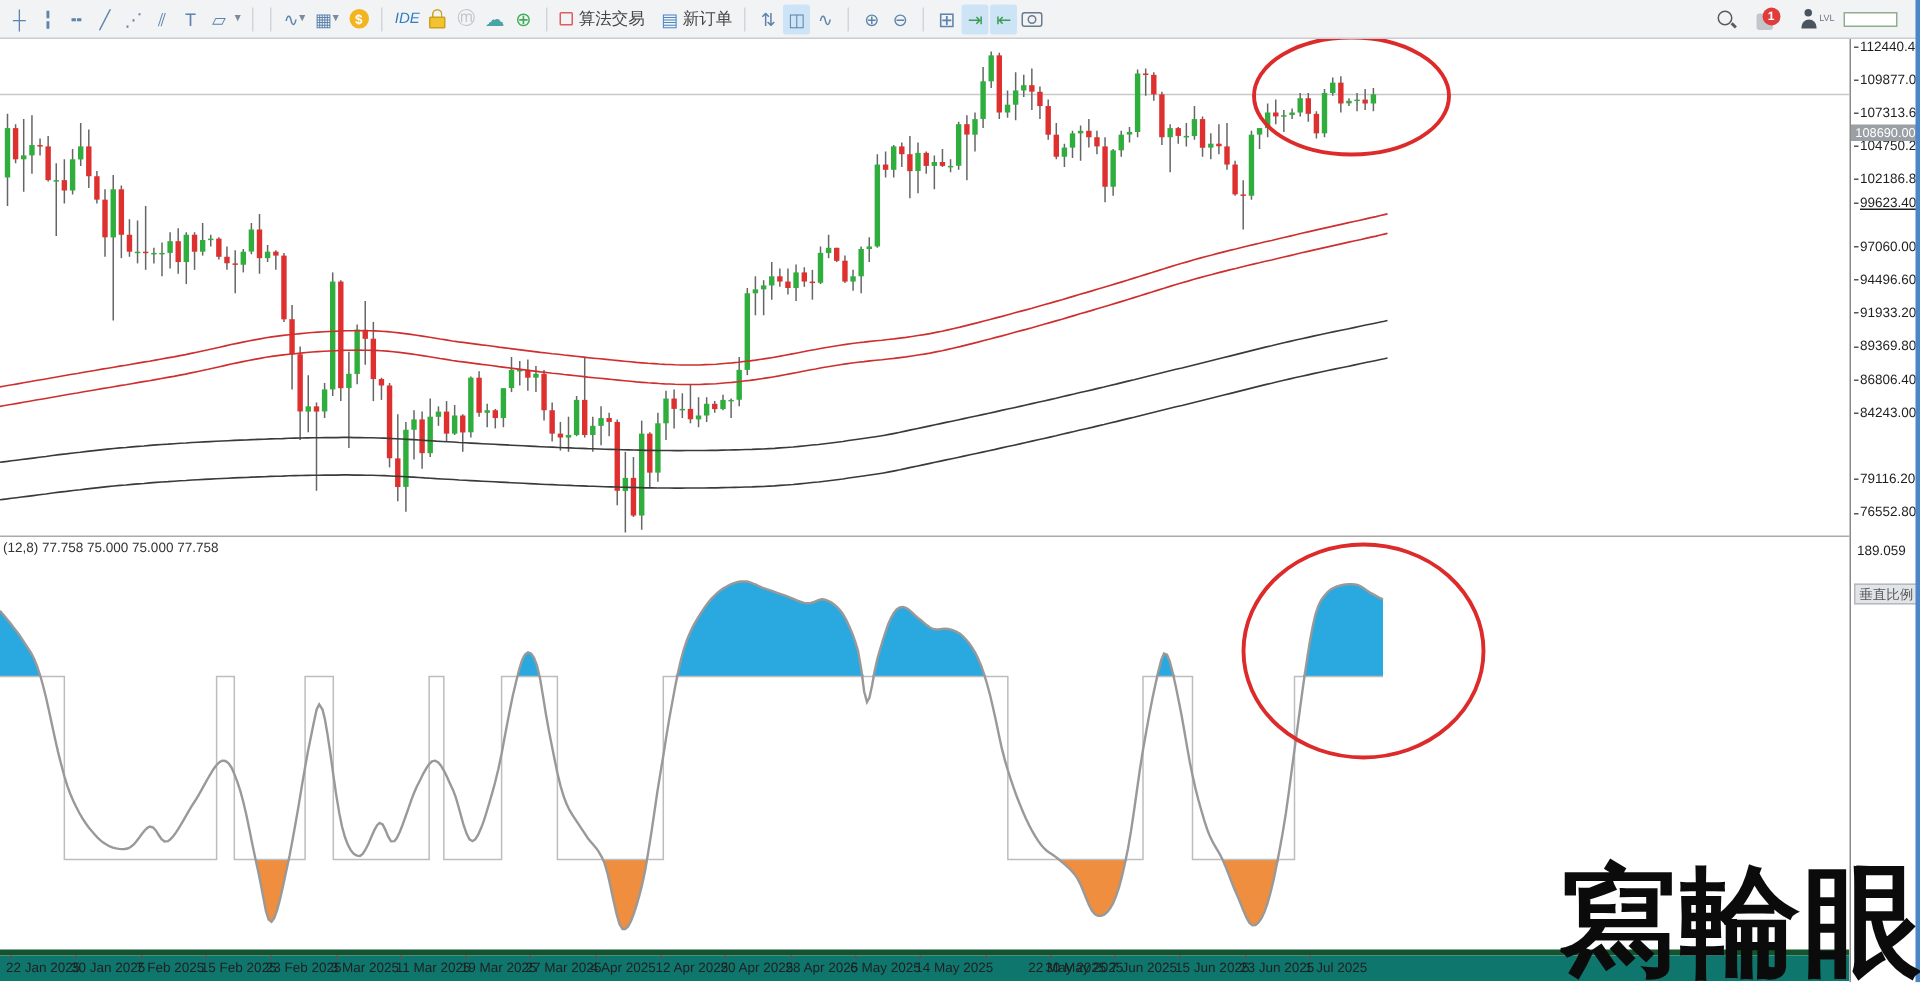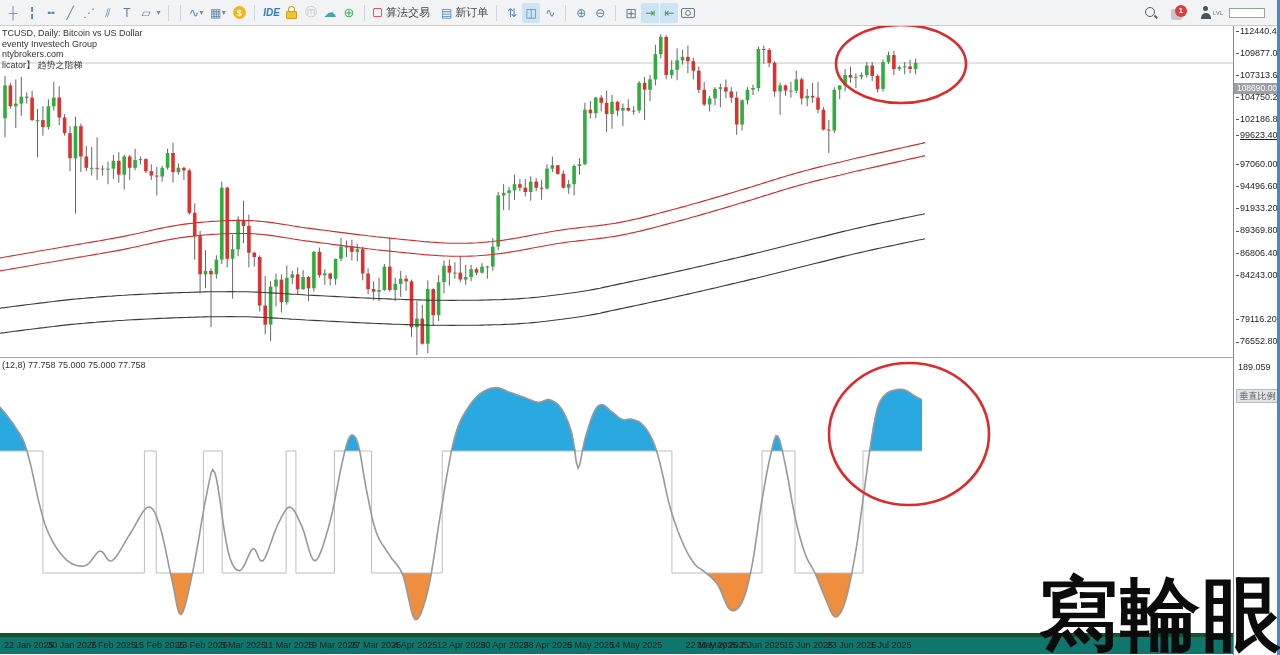--- a/index.html
+++ b/index.html
@@ -13,21 +13,21 @@
              display:flex; align-items:center; padding:0 4px; gap:1px; }
   .sep { width:1px; height:16px; background:#d2d6da; margin:0 5px; flex:0 0 auto; }
   .tbi { display:inline-flex; align-items:center; justify-content:center;
          min-width:18px; height:20px; padding:0 2px; color:#5d84ac; font-size:12px;
          border-radius:2px; cursor:default; flex:0 0 auto; }
   .caret { font-size:7px; color:#7b8b9a; margin-left:-1px; }
   .tf { font-size:10px; color:#6e87a0; padding:2px 5px; border-radius:2px; }
   .tf.active { background:#cde4f6; color:#2f7cc0; }
   .coin { width:13px; height:13px; border-radius:50%; background:#f2b520; color:#fff;
           font-size:9px; font-weight:bold; display:flex; align-items:center; justify-content:center; }
-  .ide { color:#2f7cc0; font-size:10px; font-weight:bold; font-style:italic; }
+  .ide { color:#2f7cc0; font-size:10px; font-weight:normal; font-style:italic; }
   .lock { position:relative; width:11px; height:13px; }
   .lock .sh { position:absolute; top:0; left:2px; width:7px; height:7px; border:1.5px solid #caa21c;
               border-bottom:none; border-radius:4px 4px 0 0; }
   .lock .bd { position:absolute; bottom:0; left:0; width:11px; height:8px; background:#f2c230;
               border:1px solid #caa21c; border-radius:1px; }
   .dim { color:#c0c4c8; }
   .cloud { color:#49a5a5; font-size:13px; }
   .globe { color:#3fae58; font-size:13px; }
   .algo-box { width:9px; height:9px; border:1.5px solid #e05c5c; border-radius:1px; margin-right:4px; }
   .zh { font-size:11px; color:#444; }
@@ -508,26 +508,20 @@
             <line x1="910.1" y1="33.4" x2="910.1" y2="47.3" stroke="#666666" stroke-width="1"></line>
             <rect x="908.3" y="40.4" width="3.6" height="2.6" fill="#df3030"></rect>
             <line x1="915.6" y1="32.6" x2="915.6" y2="48.2" stroke="#666666" stroke-width="1"></line>
             <rect x="913.8" y="36.9" width="3.6" height="6.1" fill="#2fae3e"></rect>
             <path d="M0.0,231.9L2.3,231.5L5.0,231.0L8.2,230.5L11.7,229.9L15.6,229.2L19.7,228.5L24.0,227.7L28.5,227.0L33.1,226.2L37.8,225.3L42.4,224.5L47.0,223.7L51.5,223.0L55.9,222.2L60.0,221.5L64.0,220.8L68.0,220.1L71.9,219.5L75.9,218.8L79.8,218.1L83.8,217.5L87.7,216.8L91.7,216.1L95.6,215.4L99.6,214.8L103.6,214.1L107.7,213.3L111.7,212.6L115.9,211.9L120.0,211.1L123.7,210.4L127.4,209.6L131.2,208.8L135.0,208.0L138.8,207.2L142.6,206.3L146.4,205.5L150.3,204.6L154.1,203.7L158.0,202.9L161.9,202.1L165.7,201.3L169.6,200.6L173.5,199.9L177.3,199.2L181.2,198.6L185.0,198.1L188.8,197.6L192.7,197.2L196.5,196.8L200.4,196.4L204.3,196.0L208.1,195.7L212.0,195.4L215.9,195.2L219.7,195.0L223.6,194.8L227.4,194.6L231.2,194.5L235.0,194.5L238.8,194.4L242.6,194.5L246.3,194.5L250.0,194.6L254.1,194.8L258.2,195.1L262.2,195.5L266.1,195.9L270.0,196.4L273.9,196.9L277.8,197.5L281.6,198.1L285.5,198.7L289.4,199.3L293.4,200.0L297.4,200.6L301.5,201.3L305.7,201.9L310.0,202.4L313.6,202.9L317.3,203.4L321.1,203.9L324.9,204.3L328.7,204.8L332.6,205.4L336.5,205.9L340.4,206.4L344.4,206.9L348.3,207.4L352.3,207.9L356.3,208.4L360.3,208.9L364.3,209.3L368.2,209.8L372.2,210.2L376.1,210.7L380.0,211.1L383.9,211.5L387.9,211.9L391.9,212.4L395.9,212.8L400.0,213.2L404.1,213.6L408.1,214.0L412.2,214.4L416.3,214.8L420.3,215.2L424.2,215.6L428.1,215.9L432.0,216.2L435.8,216.4L439.5,216.7L443.1,216.9L446.6,217.0L450.0,217.2L454.5,217.3L458.7,217.3L462.7,217.3L466.5,217.3L470.2,217.1L473.8,217.0L477.4,216.8L481.0,216.5L484.5,216.2L488.2,215.9L492.0,215.5L495.9,215.0L500.0,214.6L503.7,214.1L507.5,213.5L511.4,212.9L515.3,212.3L519.3,211.6L523.3,210.8L527.3,210.1L531.4,209.3L535.5,208.5L539.6,207.7L543.7,207.0L547.8,206.2L551.9,205.5L556.0,204.8L560.0,204.2L564.0,203.6L568.0,203.0L572.0,202.5L576.0,202.1L580.0,201.6L584.0,201.2L588.0,200.8L592.0,200.3L596.0,199.9L600.0,199.4L604.0,198.9L608.0,198.3L612.0,197.7L616.0,197.1L620.0,196.4L624.0,195.6L628.0,194.8L632.0,193.9L636.0,193.0L640.0,192.1L644.0,191.1L648.0,190.1L652.0,189.1L656.0,188.0L660.0,187.0L664.0,185.9L668.0,184.9L672.0,183.8L676.0,182.7L680.0,181.6L684.0,180.6L688.0,179.5L692.0,178.3L696.0,177.2L700.0,176.1L704.0,174.9L708.0,173.8L712.0,172.6L716.0,171.4L720.0,170.2L724.0,169.1L728.0,167.9L732.0,166.7L736.0,165.5L740.0,164.3L744.0,163.1L748.0,161.9L752.0,160.7L756.0,159.4L760.0,158.2L764.0,156.9L768.0,155.7L772.0,154.4L776.0,153.2L780.0,151.9L784.0,150.7L788.0,149.5L792.0,148.4L796.0,147.2L800.0,146.1L804.0,145.0L808.0,144.0L811.9,142.9L815.9,141.9L819.8,140.9L823.8,140.0L827.7,139.0L831.7,138.0L835.6,137.1L839.6,136.2L843.6,135.2L847.7,134.3L851.7,133.3L855.9,132.3L860.0,131.4L863.8,130.5L867.8,129.5L872.0,128.6L876.3,127.6L880.7,126.6L885.2,125.6L889.6,124.6L894.1,123.6L898.4,122.6L902.6,121.7L906.7,120.8L910.5,119.9L914.1,119.1L917.4,118.4L920.3,117.7L922.9,117.1L925.0,116.6" fill="none" stroke="#cf2e2e" stroke-width="1.1"></path>
             <path d="M0.0,244.9L2.3,244.5L5.0,244.0L8.2,243.5L11.7,242.9L15.6,242.2L19.7,241.5L24.0,240.7L28.5,240.0L33.1,239.2L37.8,238.3L42.4,237.5L47.0,236.7L51.5,236.0L55.9,235.2L60.0,234.5L64.0,233.8L68.0,233.1L71.9,232.5L75.9,231.8L79.8,231.1L83.8,230.5L87.7,229.8L91.7,229.1L95.6,228.4L99.6,227.8L103.6,227.1L107.7,226.3L111.7,225.6L115.9,224.9L120.0,224.1L123.7,223.4L127.4,222.6L131.2,221.8L135.0,221.0L138.8,220.2L142.6,219.3L146.4,218.5L150.3,217.6L154.1,216.7L158.0,215.9L161.9,215.1L165.7,214.3L169.6,213.6L173.5,212.9L177.3,212.2L181.2,211.6L185.0,211.1L188.8,210.6L192.7,210.2L196.5,209.8L200.4,209.4L204.3,209.0L208.1,208.7L212.0,208.4L215.9,208.2L219.7,208.0L223.6,207.8L227.4,207.6L231.2,207.5L235.0,207.5L238.8,207.4L242.6,207.5L246.3,207.5L250.0,207.6L254.1,207.8L258.2,208.1L262.2,208.5L266.1,208.9L270.0,209.4L273.9,209.9L277.8,210.5L281.6,211.1L285.5,211.7L289.4,212.3L293.4,213.0L297.4,213.6L301.5,214.3L305.7,214.9L310.0,215.4L313.6,215.9L317.3,216.4L321.1,216.9L324.9,217.3L328.7,217.8L332.6,218.4L336.5,218.9L340.4,219.4L344.4,219.9L348.3,220.4L352.3,220.9L356.3,221.4L360.3,221.9L364.3,222.3L368.2,222.8L372.2,223.2L376.1,223.7L380.0,224.1L383.9,224.5L387.9,224.9L391.9,225.4L395.9,225.8L400.0,226.2L404.1,226.6L408.1,227.0L412.2,227.4L416.3,227.8L420.3,228.2L424.2,228.6L428.1,228.9L432.0,229.2L435.8,229.4L439.5,229.7L443.1,229.9L446.6,230.0L450.0,230.2L454.5,230.3L458.7,230.3L462.7,230.3L466.5,230.3L470.2,230.1L473.8,230.0L477.4,229.8L481.0,229.5L484.5,229.2L488.2,228.9L492.0,228.5L495.9,228.0L500.0,227.6L503.7,227.1L507.5,226.5L511.4,225.9L515.3,225.3L519.3,224.6L523.3,223.8L527.3,223.1L531.4,222.3L535.5,221.5L539.6,220.7L543.7,220.0L547.8,219.2L551.9,218.5L556.0,217.8L560.0,217.2L564.0,216.6L568.0,216.0L572.0,215.5L576.0,215.1L580.0,214.6L584.0,214.2L588.0,213.8L592.0,213.3L596.0,212.9L600.0,212.4L604.0,211.9L608.0,211.3L612.0,210.7L616.0,210.1L620.0,209.4L624.0,208.6L628.0,207.8L632.0,206.9L636.0,206.0L640.0,205.1L644.0,204.1L648.0,203.1L652.0,202.1L656.0,201.0L660.0,200.0L664.0,198.9L668.0,197.9L672.0,196.8L676.0,195.7L680.0,194.6L684.0,193.6L688.0,192.5L692.0,191.3L696.0,190.2L700.0,189.1L704.0,187.9L708.0,186.8L712.0,185.6L716.0,184.4L720.0,183.2L724.0,182.1L728.0,180.9L732.0,179.7L736.0,178.5L740.0,177.3L744.0,176.1L748.0,174.9L752.0,173.7L756.0,172.4L760.0,171.2L764.0,169.9L768.0,168.7L772.0,167.4L776.0,166.2L780.0,164.9L784.0,163.7L788.0,162.5L792.0,161.4L796.0,160.2L800.0,159.1L804.0,158.0L808.0,157.0L811.9,155.9L815.9,154.9L819.8,153.9L823.8,153.0L827.7,152.0L831.7,151.0L835.6,150.1L839.6,149.2L843.6,148.2L847.7,147.3L851.7,146.3L855.9,145.3L860.0,144.4L863.8,143.5L867.8,142.5L872.0,141.6L876.3,140.6L880.7,139.6L885.2,138.6L889.6,137.6L894.1,136.6L898.4,135.6L902.6,134.7L906.7,133.8L910.5,132.9L914.1,132.1L917.4,131.4L920.3,130.7L922.9,130.1L925.0,129.6" fill="none" stroke="#cf2e2e" stroke-width="1.1"></path>
             <path d="M0.0,282.2L2.2,281.9L4.8,281.6L7.7,281.2L10.9,280.8L14.4,280.3L18.1,279.9L22.1,279.4L26.2,278.8L30.6,278.3L35.0,277.7L39.5,277.1L44.2,276.6L48.8,276.0L53.5,275.5L58.1,274.9L62.7,274.4L67.2,273.9L71.6,273.4L75.9,273.0L80.0,272.6L84.0,272.3L88.0,271.9L92.0,271.6L96.0,271.3L100.0,270.9L104.0,270.6L108.0,270.3L112.0,270.1L116.0,269.8L120.0,269.5L124.0,269.3L128.0,269.0L132.0,268.8L136.0,268.6L140.0,268.4L144.0,268.2L148.0,268.0L152.0,267.8L156.0,267.6L160.0,267.4L164.0,267.3L168.0,267.1L172.1,266.9L176.2,266.8L180.2,266.6L184.3,266.5L188.4,266.4L192.5,266.2L196.6,266.1L200.6,266.0L204.7,265.9L208.7,265.8L212.7,265.8L216.7,265.7L220.7,265.7L224.6,265.7L228.5,265.6L232.4,265.6L236.2,265.7L240.0,265.7L244.1,265.8L248.2,265.8L252.2,266.0L256.2,266.1L260.2,266.3L264.1,266.5L267.9,266.7L271.8,266.9L275.6,267.1L279.4,267.3L283.2,267.6L287.0,267.8L290.8,268.1L294.6,268.3L298.4,268.5L302.3,268.7L306.1,269.0L310.0,269.2L313.9,269.4L317.8,269.6L321.7,269.8L325.6,270.0L329.4,270.2L333.3,270.4L337.2,270.6L341.1,270.8L345.0,271.0L348.9,271.2L352.8,271.4L356.7,271.6L360.6,271.8L364.4,272.0L368.3,272.1L372.2,272.3L376.1,272.5L380.0,272.6L383.9,272.8L387.8,272.9L391.7,273.1L395.6,273.2L399.4,273.3L403.3,273.5L407.2,273.6L411.1,273.7L415.0,273.8L418.9,273.9L422.8,274.0L426.7,274.1L430.6,274.2L434.4,274.2L438.3,274.3L442.2,274.3L446.1,274.3L450.0,274.4L453.9,274.4L457.8,274.3L461.8,274.3L465.7,274.3L469.7,274.3L473.7,274.2L477.7,274.2L481.7,274.1L485.6,274.0L489.6,273.9L493.5,273.8L497.4,273.7L501.3,273.6L505.1,273.4L508.9,273.3L512.7,273.1L516.4,272.9L520.0,272.6L524.3,272.3L528.7,272.0L533.0,271.6L537.2,271.2L541.5,270.7L545.7,270.3L549.8,269.8L553.9,269.3L557.9,268.8L561.9,268.3L565.7,267.7L569.4,267.2L573.1,266.7L576.6,266.2L580.0,265.7L584.7,265.0L589.0,264.3L592.8,263.6L596.5,262.9L600.0,262.2L603.5,261.4L607.2,260.6L611.0,259.8L615.3,258.9L620.0,257.9L623.4,257.2L627.0,256.4L630.7,255.6L634.6,254.8L638.5,254.0L642.6,253.1L646.7,252.2L650.8,251.3L655.0,250.4L659.3,249.5L663.5,248.6L667.7,247.6L671.8,246.7L676.0,245.8L680.0,244.9L684.0,244.0L688.0,243.1L692.0,242.2L696.0,241.3L700.0,240.4L704.0,239.5L708.0,238.5L712.0,237.6L716.0,236.7L720.0,235.7L724.0,234.8L728.0,233.9L732.0,232.9L736.0,232.0L740.0,231.0L744.0,230.1L748.0,229.1L752.0,228.1L756.0,227.2L760.0,226.2L764.0,225.2L768.0,224.2L772.0,223.2L776.0,222.2L780.0,221.2L784.0,220.2L788.0,219.3L792.0,218.3L796.0,217.3L800.0,216.3L804.0,215.3L808.0,214.3L811.9,213.3L815.9,212.3L819.8,211.4L823.8,210.4L827.7,209.4L831.7,208.4L835.6,207.4L839.6,206.4L843.6,205.4L847.7,204.5L851.7,203.5L855.9,202.5L860.0,201.6L863.8,200.7L867.8,199.8L872.0,198.9L876.3,197.9L880.7,197.0L885.2,196.0L889.6,195.1L894.1,194.2L898.4,193.3L902.6,192.4L906.7,191.5L910.5,190.7L914.1,190.0L917.4,189.3L920.3,188.7L922.9,188.2L925.0,187.7" fill="none" stroke="#3a3a3a" stroke-width="1.1"></path>
             <path d="M0.0,307.2L2.2,306.9L4.8,306.6L7.7,306.2L10.9,305.8L14.4,305.3L18.1,304.9L22.1,304.4L26.2,303.8L30.6,303.3L35.0,302.7L39.5,302.1L44.2,301.6L48.8,301.0L53.5,300.5L58.1,299.9L62.7,299.4L67.2,298.9L71.6,298.4L75.9,298.0L80.0,297.6L84.0,297.3L88.0,296.9L92.0,296.6L96.0,296.3L100.0,295.9L104.0,295.6L108.0,295.3L112.0,295.1L116.0,294.8L120.0,294.5L124.0,294.3L128.0,294.0L132.0,293.8L136.0,293.6L140.0,293.4L144.0,293.2L148.0,293.0L152.0,292.8L156.0,292.6L160.0,292.4L164.0,292.3L168.0,292.1L172.1,291.9L176.2,291.8L180.2,291.6L184.3,291.5L188.4,291.4L192.5,291.2L196.6,291.1L200.6,291.0L204.7,290.9L208.7,290.8L212.7,290.8L216.7,290.7L220.7,290.7L224.6,290.7L228.5,290.6L232.4,290.6L236.2,290.7L240.0,290.7L244.1,290.8L248.2,290.8L252.2,291.0L256.2,291.1L260.2,291.3L264.1,291.5L267.9,291.7L271.8,291.9L275.6,292.1L279.4,292.3L283.2,292.6L287.0,292.8L290.8,293.1L294.6,293.3L298.4,293.5L302.3,293.7L306.1,294.0L310.0,294.2L313.9,294.4L317.8,294.6L321.7,294.8L325.6,295.0L329.4,295.2L333.3,295.4L337.2,295.6L341.1,295.8L345.0,296.0L348.9,296.2L352.8,296.4L356.7,296.6L360.6,296.8L364.4,297.0L368.3,297.1L372.2,297.3L376.1,297.5L380.0,297.6L383.9,297.8L387.8,297.9L391.7,298.1L395.6,298.2L399.4,298.3L403.3,298.5L407.2,298.6L411.1,298.7L415.0,298.8L418.9,298.9L422.8,299.0L426.7,299.1L430.6,299.2L434.4,299.2L438.3,299.3L442.2,299.3L446.1,299.3L450.0,299.4L453.9,299.4L457.8,299.3L461.8,299.3L465.7,299.3L469.7,299.3L473.7,299.2L477.7,299.2L481.7,299.1L485.6,299.0L489.6,298.9L493.5,298.8L497.4,298.7L501.3,298.6L505.1,298.4L508.9,298.3L512.7,298.1L516.4,297.9L520.0,297.6L524.3,297.3L528.7,297.0L533.0,296.6L537.2,296.2L541.5,295.7L545.7,295.3L549.8,294.8L553.9,294.3L557.9,293.8L561.9,293.3L565.7,292.7L569.4,292.2L573.1,291.7L576.6,291.2L580.0,290.7L584.7,290.0L589.0,289.3L592.8,288.6L596.5,287.9L600.0,287.2L603.5,286.4L607.2,285.6L611.0,284.8L615.3,283.9L620.0,282.9L623.4,282.2L627.0,281.4L630.7,280.6L634.6,279.8L638.5,279.0L642.6,278.1L646.7,277.2L650.8,276.3L655.0,275.4L659.3,274.5L663.5,273.6L667.7,272.6L671.8,271.7L676.0,270.8L680.0,269.9L684.0,269.0L688.0,268.1L692.0,267.2L696.0,266.3L700.0,265.4L704.0,264.5L708.0,263.5L712.0,262.6L716.0,261.7L720.0,260.7L724.0,259.8L728.0,258.9L732.0,257.9L736.0,257.0L740.0,256.0L744.0,255.1L748.0,254.1L752.0,253.1L756.0,252.2L760.0,251.2L764.0,250.2L768.0,249.2L772.0,248.2L776.0,247.2L780.0,246.2L784.0,245.2L788.0,244.3L792.0,243.3L796.0,242.3L800.0,241.3L804.0,240.3L808.0,239.3L811.9,238.3L815.9,237.3L819.8,236.4L823.8,235.4L827.7,234.4L831.7,233.4L835.6,232.4L839.6,231.4L843.6,230.4L847.7,229.5L851.7,228.5L855.9,227.5L860.0,226.6L863.8,225.7L867.8,224.8L872.0,223.9L876.3,222.9L880.7,222.0L885.2,221.0L889.6,220.1L894.1,219.2L898.4,218.3L902.6,217.4L906.7,216.5L910.5,215.7L914.1,215.0L917.4,214.3L920.3,213.7L922.9,213.2L925.0,212.7" fill="none" stroke="#3a3a3a" stroke-width="1.1"></path>
             <ellipse cx="901" cy="38" rx="65" ry="39" fill="none" stroke="#dd2a2a" stroke-width="2.6"></ellipse>
           </svg>
-        <div class="sym-block">
-          <div>TCUSD, Daily:  Bitcoin vs US Dollar</div>
-          <div>eventy Investech Group</div>
-          <div>ntybrokers.com</div>
-          <div>licator】 趋势之階梯</div>
-        </div>
       </div>
       <div class="ind-pane">
         <svg id="indSvg" width="1233" height="278">
             <path d="M0.0,49.1L1.2,50.6L2.8,52.5L4.7,54.8L6.8,57.3L8.9,60.1L11.1,62.9L13.2,65.8L15.0,68.6L17.1,71.8L19.0,74.6L20.8,77.4L22.7,81.1L24.7,86.1L27.0,93.0L28.7,93.0L30.6,93.0L32.5,93.0L34.5,93.0L36.5,93.0L38.6,93.0L40.8,93.0L42.9,93.0L45.0,93.0L46.9,93.0L48.9,93.0L50.9,93.0L52.9,93.0L54.9,93.0L56.9,93.0L58.9,93.0L61.0,93.0L63.0,93.0L65.0,93.0L67.0,93.0L69.1,93.0L71.2,93.0L73.2,93.0L75.3,93.0L77.4,93.0L79.4,93.0L81.3,93.0L83.2,93.0L85.0,93.0L87.1,93.0L89.2,93.0L91.1,93.0L93.0,93.0L94.8,93.0L96.6,93.0L98.3,93.0L100.0,93.0L102.1,93.0L104.0,93.0L105.8,93.0L107.7,93.0L109.7,93.0L112.0,93.0L113.7,93.0L115.6,93.0L117.6,93.0L119.6,93.0L121.7,93.0L123.8,93.0L125.9,93.0L128.0,93.0L130.0,93.0L132.0,93.0L134.1,93.0L136.2,93.0L138.3,93.0L140.4,93.0L142.4,93.0L144.4,93.0L146.3,93.0L148.0,93.0L150.3,93.0L152.4,93.0L154.4,93.0L156.2,93.0L158.1,93.0L160.0,93.0L162.0,93.0L164.1,93.0L166.2,93.0L168.2,93.0L170.2,93.0L172.0,93.0L173.9,93.0L175.7,93.0L177.3,93.0L179.1,93.0L181.0,93.0L182.8,93.0L184.7,93.0L186.7,93.0L188.7,93.0L190.8,93.0L193.0,93.0L194.9,93.0L197.0,93.0L199.2,93.0L201.3,93.0L203.4,93.0L205.3,93.0L207.0,93.0L209.3,93.0L211.1,93.0L212.8,93.0L215.0,93.0L216.6,93.0L218.4,93.0L220.3,93.0L222.2,93.0L224.2,93.0L226.2,93.0L228.0,93.0L230.0,93.0L232.0,93.0L234.0,93.0L236.0,93.0L238.0,93.0L240.0,93.0L241.8,93.0L243.7,93.0L245.7,93.0L247.6,93.0L249.5,93.0L251.3,93.0L253.0,93.0L255.1,93.0L257.0,93.0L258.8,93.0L260.7,93.0L263.0,93.0L264.7,93.0L266.5,93.0L268.4,93.0L270.4,93.0L272.4,93.0L274.3,93.0L276.2,93.0L278.0,93.0L280.2,93.0L282.2,93.0L284.2,93.0L286.1,93.0L288.0,93.0L290.0,93.0L292.0,93.0L294.0,93.0L295.9,93.0L297.9,93.0L299.9,93.0L302.0,93.0L303.8,93.0L305.6,93.0L307.4,93.0L309.2,93.0L311.1,93.0L313.0,93.0L315.0,93.0L316.8,93.0L318.7,93.0L320.6,93.0L322.6,93.0L324.5,93.0L326.4,93.0L328.3,93.0L330.0,93.0L332.2,93.0L334.4,93.0L336.4,93.0L338.4,93.0L340.3,93.0L342.0,93.0L344.3,93.0L346.3,87.7L348.1,81.9L350.0,78.4L352.0,76.9L354.0,77.6L356.0,80.5L358.0,85.7L360.0,93.0L361.9,93.0L363.9,93.0L366.0,93.0L367.8,93.0L369.7,93.0L371.6,93.0L373.7,93.0L376.0,93.0L377.8,93.0L379.7,93.0L381.8,93.0L383.9,93.0L386.0,93.0L388.0,93.0L390.0,93.0L391.9,93.0L393.8,93.0L395.7,93.0L397.6,93.0L399.4,93.0L401.2,93.0L403.0,93.0L405.0,93.0L407.0,93.0L409.0,93.0L411.0,93.0L413.0,93.0L415.0,93.0L416.8,93.0L418.7,93.0L420.6,93.0L422.4,93.0L424.3,93.0L426.2,93.0L428.0,93.0L430.1,93.0L432.1,93.0L434.2,93.0L436.2,93.0L438.1,93.0L440.0,93.0L442.2,93.0L444.2,93.0L446.2,93.0L448.2,93.0L450.0,93.0L452.0,90.3L453.9,82.2L455.8,75.2L458.0,68.6L459.8,64.3L461.7,60.2L463.8,56.4L465.9,52.9L468.0,49.6L470.0,46.6L472.0,44.0L473.9,41.6L475.9,39.5L477.9,37.6L479.9,35.9L482.0,34.4L483.9,33.3L485.9,32.2L487.9,31.3L489.9,30.6L491.9,30.0L494.0,29.7L496.0,29.6L498.0,29.7L500.0,30.2L502.0,31.0L504.0,31.8L506.0,32.8L508.0,33.7L510.0,34.4L512.0,35.1L514.0,35.8L516.0,36.5L518.0,37.2L520.0,37.9L522.0,38.6L524.0,39.3L526.0,40.1L528.1,40.9L530.1,41.8L532.1,42.6L534.1,43.3L536.1,43.9L538.0,44.2L540.1,44.1L542.1,43.5L544.1,42.7L546.1,41.9L548.0,41.5L550.0,41.8L552.0,42.5L554.1,43.6L556.1,45.0L558.1,46.7L560.1,48.9L562.0,51.5L564.2,55.3L566.3,59.8L568.4,64.8L570.3,70.2L572.0,75.9L574.3,88.9L576.1,93.0L578.0,93.0L579.6,93.0L581.3,93.0L583.1,89.4L585.0,80.8L586.7,75.0L588.5,69.0L590.4,63.2L592.2,58.0L594.0,54.0L596.0,50.4L597.9,48.2L599.9,47.0L602.0,46.6L603.9,47.2L605.9,48.5L607.9,50.3L610.0,52.3L612.0,54.0L614.0,55.5L616.0,57.2L618.0,58.9L620.0,60.3L622.0,61.3L624.0,61.7L626.0,61.6L628.0,61.3L630.0,61.1L632.0,61.3L634.0,61.8L636.0,62.4L638.0,63.3L640.0,64.5L642.0,66.2L644.0,68.3L646.1,70.8L648.1,73.8L650.1,77.1L652.0,80.8L654.1,85.8L656.0,91.2L657.9,93.0L660.0,93.0L661.8,93.0L663.8,93.0L665.8,93.0L667.8,93.0L670.0,93.0L671.9,93.0L673.9,93.0L675.9,93.0L677.9,93.0L680.0,93.0L682.0,93.0L684.0,93.0L686.0,93.0L688.0,93.0L690.0,93.0L692.0,93.0L694.0,93.0L696.0,93.0L698.0,93.0L700.0,93.0L702.0,93.0L704.0,93.0L706.0,93.0L708.0,93.0L710.0,93.0L712.0,93.0L714.0,93.0L716.0,93.0L718.0,93.0L720.0,93.0L722.0,93.0L724.0,93.0L726.0,93.0L728.0,93.0L730.0,93.0L732.0,93.0L734.1,93.0L736.1,93.0L738.1,93.0L740.1,93.0L742.0,93.0L744.1,93.0L746.1,93.0L748.1,93.0L750.0,93.0L752.0,93.0L754.0,93.0L756.0,93.0L758.0,93.0L760.0,93.0L762.0,93.0L764.1,93.0L766.2,93.0L768.3,93.0L770.3,93.0L772.0,90.6L774.2,82.0L776.0,77.7L778.0,78.4L779.8,82.8L781.8,90.4L783.9,93.0L786.0,93.0L787.7,93.0L789.5,93.0L791.3,93.0L793.1,93.0L795.0,93.0L796.9,93.0L798.9,93.0L801.0,93.0L803.0,93.0L805.0,93.0L807.0,93.0L809.0,93.0L811.0,93.0L813.0,93.0L815.0,93.0L817.0,93.0L819.0,93.0L821.0,93.0L823.0,93.0L825.0,93.0L827.0,93.0L829.0,93.0L831.0,93.0L833.0,93.0L835.0,93.0L837.0,93.0L839.0,93.0L841.0,93.0L843.0,93.0L845.0,93.0L847.0,93.0L849.1,93.0L851.1,93.0L853.1,93.0L855.0,93.0L857.2,93.0L859.2,93.0L861.1,93.0L863.0,93.0L864.8,93.0L866.6,93.0L868.3,93.0L870.0,90.6L871.7,79.4L873.4,68.8L875.2,59.3L877.0,51.5L878.9,45.9L880.8,42.1L882.8,39.3L885.0,36.9L886.9,35.2L888.9,34.0L890.9,33.1L893.0,32.5L895.0,32.0L897.0,31.6L899.1,31.4L901.1,31.4L903.1,31.6L905.0,32.0L907.1,32.9L909.1,34.1L911.0,35.5L913.0,36.9L914.9,37.9L917.0,39.1L919.0,40.2L920.8,41.1L922.0,41.8L922.0,93L0.0,93Z" fill="#2aa9e0"></path>
             <path d="M0.0,215.0L1.2,215.0L2.8,215.0L4.7,215.0L6.8,215.0L8.9,215.0L11.1,215.0L13.2,215.0L15.0,215.0L17.1,215.0L19.0,215.0L20.8,215.0L22.7,215.0L24.7,215.0L27.0,215.0L28.7,215.0L30.6,215.0L32.5,215.0L34.5,215.0L36.5,215.0L38.6,215.0L40.8,215.0L42.9,215.0L45.0,215.0L46.9,215.0L48.9,215.0L50.9,215.0L52.9,215.0L54.9,215.0L56.9,215.0L58.9,215.0L61.0,215.0L63.0,215.0L65.0,215.0L67.0,215.0L69.1,215.0L71.2,215.0L73.2,215.0L75.3,215.0L77.4,215.0L79.4,215.0L81.3,215.0L83.2,215.0L85.0,215.0L87.1,215.0L89.2,215.0L91.1,215.0L93.0,215.0L94.8,215.0L96.6,215.0L98.3,215.0L100.0,215.0L102.1,215.0L104.0,215.0L105.8,215.0L107.7,215.0L109.7,215.0L112.0,215.0L113.7,215.0L115.6,215.0L117.6,215.0L119.6,215.0L121.7,215.0L123.8,215.0L125.9,215.0L128.0,215.0L130.0,215.0L132.0,215.0L134.1,215.0L136.2,215.0L138.3,215.0L140.4,215.0L142.4,215.0L144.4,215.0L146.3,215.0L148.0,215.0L150.3,215.0L152.4,215.0L154.4,215.0L156.2,215.0L158.1,215.0L160.0,215.0L162.0,215.0L164.1,215.0L166.2,215.0L168.2,215.0L170.2,215.0L172.0,222.3L173.9,231.7L175.7,241.1L177.3,249.4L179.1,255.0L181.0,256.5L182.8,254.1L184.7,248.9L186.7,241.5L188.7,232.6L190.8,222.8L193.0,215.0L194.9,215.0L197.0,215.0L199.2,215.0L201.3,215.0L203.4,215.0L205.3,215.0L207.0,215.0L209.3,215.0L211.1,215.0L212.8,215.0L215.0,215.0L216.6,215.0L218.4,215.0L220.3,215.0L222.2,215.0L224.2,215.0L226.2,215.0L228.0,215.0L230.0,215.0L232.0,215.0L234.0,215.0L236.0,215.0L238.0,215.0L240.0,215.0L241.8,215.0L243.7,215.0L245.7,215.0L247.6,215.0L249.5,215.0L251.3,215.0L253.0,215.0L255.1,215.0L257.0,215.0L258.8,215.0L260.7,215.0L263.0,215.0L264.7,215.0L266.5,215.0L268.4,215.0L270.4,215.0L272.4,215.0L274.3,215.0L276.2,215.0L278.0,215.0L280.2,215.0L282.2,215.0L284.2,215.0L286.1,215.0L288.0,215.0L290.0,215.0L292.0,215.0L294.0,215.0L295.9,215.0L297.9,215.0L299.9,215.0L302.0,215.0L303.8,215.0L305.6,215.0L307.4,215.0L309.2,215.0L311.1,215.0L313.0,215.0L315.0,215.0L316.8,215.0L318.7,215.0L320.6,215.0L322.6,215.0L324.5,215.0L326.4,215.0L328.3,215.0L330.0,215.0L332.2,215.0L334.4,215.0L336.4,215.0L338.4,215.0L340.3,215.0L342.0,215.0L344.3,215.0L346.3,215.0L348.1,215.0L350.0,215.0L352.0,215.0L354.0,215.0L356.0,215.0L358.0,215.0L360.0,215.0L361.9,215.0L363.9,215.0L366.0,215.0L367.8,215.0L369.7,215.0L371.6,215.0L373.7,215.0L376.0,215.0L377.8,215.0L379.7,215.0L381.8,215.0L383.9,215.0L386.0,215.0L388.0,215.0L390.0,215.0L391.9,215.0L393.8,215.0L395.7,215.0L397.6,215.0L399.4,215.0L401.2,215.0L403.0,217.4L405.0,224.2L407.0,233.0L409.0,242.4L411.0,251.2L413.0,258.0L415.0,261.4L416.8,261.4L418.7,259.6L420.6,256.2L422.4,251.5L424.3,245.8L426.2,239.2L428.0,232.1L430.1,222.3L432.1,215.0L434.2,215.0L436.2,215.0L438.1,215.0L440.0,215.0L442.2,215.0L444.2,215.0L446.2,215.0L448.2,215.0L450.0,215.0L452.0,215.0L453.9,215.0L455.8,215.0L458.0,215.0L459.8,215.0L461.7,215.0L463.8,215.0L465.9,215.0L468.0,215.0L470.0,215.0L472.0,215.0L473.9,215.0L475.9,215.0L477.9,215.0L479.9,215.0L482.0,215.0L483.9,215.0L485.9,215.0L487.9,215.0L489.9,215.0L491.9,215.0L494.0,215.0L496.0,215.0L498.0,215.0L500.0,215.0L502.0,215.0L504.0,215.0L506.0,215.0L508.0,215.0L510.0,215.0L512.0,215.0L514.0,215.0L516.0,215.0L518.0,215.0L520.0,215.0L522.0,215.0L524.0,215.0L526.0,215.0L528.1,215.0L530.1,215.0L532.1,215.0L534.1,215.0L536.1,215.0L538.0,215.0L540.1,215.0L542.1,215.0L544.1,215.0L546.1,215.0L548.0,215.0L550.0,215.0L552.0,215.0L554.1,215.0L556.1,215.0L558.1,215.0L560.1,215.0L562.0,215.0L564.2,215.0L566.3,215.0L568.4,215.0L570.3,215.0L572.0,215.0L574.3,215.0L576.1,215.0L578.0,215.0L579.6,215.0L581.3,215.0L583.1,215.0L585.0,215.0L586.7,215.0L588.5,215.0L590.4,215.0L592.2,215.0L594.0,215.0L596.0,215.0L597.9,215.0L599.9,215.0L602.0,215.0L603.9,215.0L605.9,215.0L607.9,215.0L610.0,215.0L612.0,215.0L614.0,215.0L616.0,215.0L618.0,215.0L620.0,215.0L622.0,215.0L624.0,215.0L626.0,215.0L628.0,215.0L630.0,215.0L632.0,215.0L634.0,215.0L636.0,215.0L638.0,215.0L640.0,215.0L642.0,215.0L644.0,215.0L646.1,215.0L648.1,215.0L650.1,215.0L652.0,215.0L654.1,215.0L656.0,215.0L657.9,215.0L660.0,215.0L661.8,215.0L663.8,215.0L665.8,215.0L667.8,215.0L670.0,215.0L671.9,215.0L673.9,215.0L675.9,215.0L677.9,215.0L680.0,215.0L682.0,215.0L684.0,215.0L686.0,215.0L688.0,215.0L690.0,215.0L692.0,215.0L694.0,215.0L696.0,215.0L698.0,215.0L700.0,215.0L702.0,215.0L704.0,215.0L706.0,215.0L708.0,216.8L710.0,218.4L712.0,220.2L714.0,222.1L716.0,224.4L718.0,227.2L720.0,230.9L722.0,235.6L724.0,240.6L726.0,245.4L728.0,249.2L730.0,251.6L732.0,252.6L734.1,252.6L736.1,251.8L738.1,250.1L740.1,247.6L742.0,244.3L744.1,239.3L746.1,233.2L748.1,225.8L750.0,217.3L752.0,215.0L754.0,215.0L756.0,215.0L758.0,215.0L760.0,215.0L762.0,215.0L764.1,215.0L766.2,215.0L768.3,215.0L770.3,215.0L772.0,215.0L774.2,215.0L776.0,215.0L778.0,215.0L779.8,215.0L781.8,215.0L783.9,215.0L786.0,215.0L787.7,215.0L789.5,215.0L791.3,215.0L793.1,215.0L795.0,215.0L796.9,215.0L798.9,215.0L801.0,215.0L803.0,215.0L805.0,215.0L807.0,215.0L809.0,215.0L811.0,215.0L813.0,215.0L815.0,215.0L817.0,219.6L819.0,224.6L821.0,229.8L823.0,234.8L825.0,239.4L827.0,244.2L829.0,249.2L831.0,253.8L833.0,257.3L835.0,258.9L837.0,258.7L839.0,257.0L841.0,254.1L843.0,249.8L845.0,244.3L847.0,237.2L849.1,228.5L851.1,218.7L853.1,215.0L855.0,215.0L857.2,215.0L859.2,215.0L861.1,215.0L863.0,215.0L864.8,215.0L866.6,215.0L868.3,215.0L870.0,215.0L871.7,215.0L873.4,215.0L875.2,215.0L877.0,215.0L878.9,215.0L880.8,215.0L882.8,215.0L885.0,215.0L886.9,215.0L888.9,215.0L890.9,215.0L893.0,215.0L895.0,215.0L897.0,215.0L899.1,215.0L901.1,215.0L903.1,215.0L905.0,215.0L907.1,215.0L909.1,215.0L911.0,215.0L913.0,215.0L914.9,215.0L917.0,215.0L919.0,215.0L920.8,215.0L922.0,215.0L922.0,215L0.0,215Z" fill="#ef8e3e"></path>
             <path d="M0,93H42.9V215H144.4V93H156.2V215H203.4V93H222.2V215H286.1V93H295.9V215H334.4V93H371.6V215H442.2V93H671.9V215H762.0V93H795.0V215H863.0V93H922.0" fill="none" stroke="#bdbdbd" stroke-width="1"></path>
             <path d="M0.0,49.1L1.2,50.6L2.8,52.5L4.7,54.8L6.8,57.3L8.9,60.1L11.1,62.9L13.2,65.8L15.0,68.6L17.1,71.8L19.0,74.6L20.8,77.4L22.7,81.1L24.7,86.1L27.0,93.0L28.7,99.2L30.6,106.7L32.5,115.2L34.5,124.3L36.5,133.7L38.6,142.9L40.8,151.6L42.9,159.5L45.0,166.2L46.9,171.3L48.9,176.0L50.9,180.2L52.9,184.0L54.9,187.4L56.9,190.5L58.9,193.3L61.0,195.9L63.0,198.2L65.0,200.4L67.0,202.3L69.1,203.9L71.2,205.2L73.2,206.3L75.3,207.1L77.4,207.6L79.4,207.9L81.3,208.1L83.2,208.0L85.0,207.7L87.1,206.7L89.2,205.0L91.1,202.7L93.0,200.2L94.8,197.7L96.6,195.5L98.3,193.9L100.0,193.0L102.1,193.7L104.0,195.8L105.8,198.7L107.7,201.4L109.7,203.0L112.0,202.8L113.7,201.4L115.6,199.3L117.6,196.6L119.6,193.4L121.7,189.9L123.8,186.3L125.9,182.6L128.0,179.1L130.0,176.0L132.0,172.7L134.1,169.1L136.2,165.3L138.3,161.5L140.4,157.9L142.4,154.6L144.4,152.0L146.3,150.1L148.0,149.1L150.3,149.3L152.4,150.9L154.4,153.8L156.2,157.9L158.1,162.9L160.0,168.6L162.0,175.8L164.1,184.7L166.2,194.6L168.2,204.6L170.2,214.1L172.0,222.3L173.9,231.7L175.7,241.1L177.3,249.4L179.1,255.0L181.0,256.5L182.8,254.1L184.7,248.9L186.7,241.5L188.7,232.6L190.8,222.8L193.0,212.6L194.9,202.7L197.0,191.0L199.2,178.4L201.3,165.6L203.4,153.5L205.3,142.9L207.0,134.5L209.3,123.2L211.1,115.0L212.8,111.6L215.0,115.0L216.6,121.5L218.4,131.9L220.3,144.7L222.2,158.6L224.2,172.2L226.2,184.1L228.0,193.0L230.0,200.2L232.0,205.4L234.0,209.1L236.0,211.3L238.0,212.4L240.0,212.6L241.8,211.3L243.7,208.3L245.7,204.3L247.6,199.8L249.5,195.6L251.3,192.3L253.0,190.6L255.1,191.6L257.0,195.4L258.8,199.8L260.7,202.9L263.0,202.8L264.7,200.4L266.5,196.6L268.4,191.8L270.4,186.3L272.4,180.6L274.3,175.1L276.2,170.2L278.0,166.2L280.2,161.8L282.2,157.7L284.2,154.2L286.1,151.4L288.0,149.6L290.0,149.1L292.0,150.1L294.0,152.4L295.9,155.7L297.9,159.7L299.9,164.1L302.0,168.6L303.8,173.4L305.6,179.5L307.4,186.1L309.2,192.5L311.1,197.9L313.0,201.6L315.0,202.8L316.8,201.6L318.7,198.6L320.6,194.4L322.6,189.1L324.5,183.0L326.4,176.6L328.3,170.1L330.0,163.8L332.2,154.8L334.4,144.5L336.4,133.7L338.4,123.1L340.3,113.4L342.0,105.2L344.3,95.5L346.3,87.7L348.1,81.9L350.0,78.4L352.0,76.9L354.0,77.6L356.0,80.5L358.0,85.7L360.0,94.1L361.9,105.4L363.9,117.8L366.0,129.6L367.8,138.7L369.7,148.1L371.6,157.4L373.7,166.0L376.0,173.5L377.8,178.1L379.7,182.1L381.8,185.6L383.9,188.8L386.0,191.9L388.0,194.9L390.0,197.9L391.9,200.8L393.8,203.1L395.7,205.3L397.6,207.6L399.4,210.2L401.2,213.4L403.0,217.4L405.0,224.2L407.0,233.0L409.0,242.4L411.0,251.2L413.0,258.0L415.0,261.4L416.8,261.4L418.7,259.6L420.6,256.2L422.4,251.5L424.3,245.8L426.2,239.2L428.0,232.1L430.1,222.3L432.1,210.4L434.2,197.3L436.2,183.8L438.1,170.7L440.0,158.9L442.2,145.8L444.2,133.1L446.2,121.1L448.2,110.1L450.0,100.3L452.0,90.3L453.9,82.2L455.8,75.2L458.0,68.6L459.8,64.3L461.7,60.2L463.8,56.4L465.9,52.9L468.0,49.6L470.0,46.6L472.0,44.0L473.9,41.6L475.9,39.5L477.9,37.6L479.9,35.9L482.0,34.4L483.9,33.3L485.9,32.2L487.9,31.3L489.9,30.6L491.9,30.0L494.0,29.7L496.0,29.6L498.0,29.7L500.0,30.2L502.0,31.0L504.0,31.8L506.0,32.8L508.0,33.7L510.0,34.4L512.0,35.1L514.0,35.8L516.0,36.5L518.0,37.2L520.0,37.9L522.0,38.6L524.0,39.3L526.0,40.1L528.1,40.9L530.1,41.8L532.1,42.6L534.1,43.3L536.1,43.9L538.0,44.2L540.1,44.1L542.1,43.5L544.1,42.7L546.1,41.9L548.0,41.5L550.0,41.8L552.0,42.5L554.1,43.6L556.1,45.0L558.1,46.7L560.1,48.9L562.0,51.5L564.2,55.3L566.3,59.8L568.4,64.8L570.3,70.2L572.0,75.9L574.3,88.9L576.1,103.0L578.0,110.1L579.6,107.2L581.3,99.3L583.1,89.4L585.0,80.8L586.7,75.0L588.5,69.0L590.4,63.2L592.2,58.0L594.0,54.0L596.0,50.4L597.9,48.2L599.9,47.0L602.0,46.6L603.9,47.2L605.9,48.5L607.9,50.3L610.0,52.3L612.0,54.0L614.0,55.5L616.0,57.2L618.0,58.9L620.0,60.3L622.0,61.3L624.0,61.7L626.0,61.6L628.0,61.3L630.0,61.1L632.0,61.3L634.0,61.8L636.0,62.4L638.0,63.3L640.0,64.5L642.0,66.2L644.0,68.3L646.1,70.8L648.1,73.8L650.1,77.1L652.0,80.8L654.1,85.8L656.0,91.2L657.9,97.5L660.0,105.2L661.8,112.9L663.8,121.8L665.8,131.3L667.8,140.6L670.0,149.1L671.9,155.5L673.9,161.7L675.9,167.6L677.9,173.2L680.0,178.4L682.0,183.3L684.0,187.8L686.0,192.0L688.0,195.8L690.0,199.3L692.0,202.4L694.0,205.2L696.0,207.5L698.0,209.3L700.0,210.7L702.0,212.0L704.0,213.4L706.0,215.0L708.0,216.8L710.0,218.4L712.0,220.2L714.0,222.1L716.0,224.4L718.0,227.2L720.0,230.9L722.0,235.6L724.0,240.6L726.0,245.4L728.0,249.2L730.0,251.6L732.0,252.6L734.1,252.6L736.1,251.8L738.1,250.1L740.1,247.6L742.0,244.3L744.1,239.3L746.1,233.2L748.1,225.8L750.0,217.3L752.0,207.7L754.0,196.1L756.0,182.7L758.0,168.5L760.0,154.5L762.0,141.8L764.1,130.0L766.2,118.4L768.3,107.5L770.3,98.1L772.0,90.6L774.2,82.0L776.0,77.7L778.0,78.4L779.8,82.8L781.8,90.4L783.9,99.9L786.0,110.1L787.7,118.9L789.5,129.0L791.3,139.4L793.1,149.6L795.0,158.9L796.9,167.3L798.9,175.2L801.0,182.7L803.0,189.4L805.0,195.5L807.0,200.4L809.0,204.3L811.0,207.7L813.0,211.1L815.0,215.0L817.0,219.6L819.0,224.6L821.0,229.8L823.0,234.8L825.0,239.4L827.0,244.2L829.0,249.2L831.0,253.8L833.0,257.3L835.0,258.9L837.0,258.7L839.0,257.0L841.0,254.1L843.0,249.8L845.0,244.3L847.0,237.2L849.1,228.5L851.1,218.7L853.1,208.3L855.0,197.9L857.2,184.5L859.2,170.2L861.1,155.7L863.0,141.8L864.8,128.4L866.6,115.1L868.3,102.4L870.0,90.6L871.7,79.4L873.4,68.8L875.2,59.3L877.0,51.5L878.9,45.9L880.8,42.1L882.8,39.3L885.0,36.9L886.9,35.2L888.9,34.0L890.9,33.1L893.0,32.5L895.0,32.0L897.0,31.6L899.1,31.4L901.1,31.4L903.1,31.6L905.0,32.0L907.1,32.9L909.1,34.1L911.0,35.5L913.0,36.9L914.9,37.9L917.0,39.1L919.0,40.2L920.8,41.1L922.0,41.8" fill="none" stroke="#999999" stroke-width="1.6"></path>
             <ellipse cx="909" cy="76" rx="80" ry="71" fill="none" stroke="#dd2a2a" stroke-width="2.6"></ellipse>
           </svg>
         <div class="ind-label">(12,8) 77.758 75.000 75.000 77.758</div>

